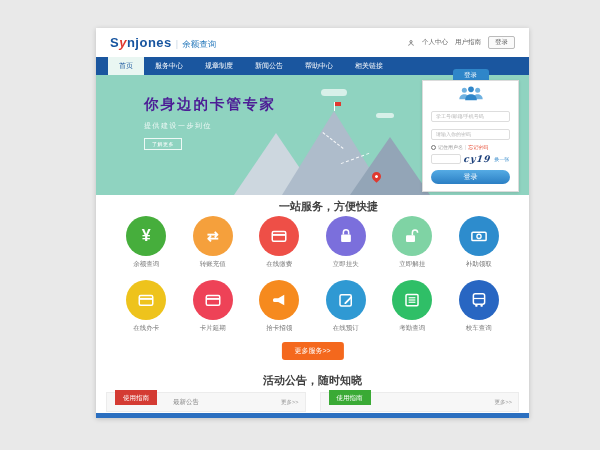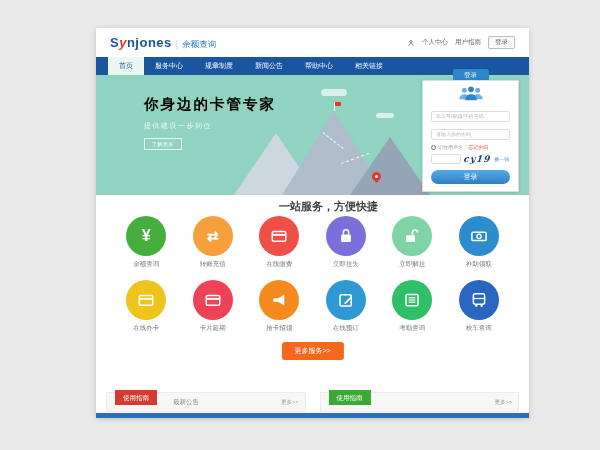--- a/index.html
+++ b/index.html
@@ -22,21 +22,21 @@
   .hdr-login { border:1px solid #bbb; border-radius:2px; padding:1px 6px; color:#555; background:#fafafa; }
 
   
   .nav { height:18px; background:#1a569f; display:flex; padding-left:12px; }
   .nav-item { padding:0 11px; line-height:18px; font-size:7px; color:#fff; cursor:pointer; }
   .nav-item.active { background:#e9f6f2; color:#1a569f; }
 
   
   .banner { position:relative; height:120px; background:#8fd3c0; overflow:visible; }
   .ban-text { position:absolute; left:48px; top:20px; }
-  .ban-title { font-size:14.5px; font-weight:bold; color:#000000; letter-spacing:2px; }
+  .ban-title { font-size:14.5px; font-weight:bold; color:#4c1d95; letter-spacing:2px; }
   .ban-sub { margin-top:7px; font-size:7px; color:rgba(255,255,255,.88); letter-spacing:1.5px; }
   .ban-btn { display:inline-block; margin-top:7px; border:1px solid rgba(255,255,255,.85); color:#fff;
              font-size:5px; padding:2px 7px; letter-spacing:.5px; cursor:pointer; }
   .cloud { position:absolute; background:rgba(255,255,255,.65); border-radius:10px; }
   .mtns { position:absolute; left:128px; bottom:0; width:210px; height:95px; }
   .tri { position:absolute; bottom:0; width:0; height:0; }
   .flagpole { position:absolute; width:1px; height:9px; background:#fff; }
   .flag { position:absolute; width:6px; height:4px; background:#e0392f; }
   .pin { position:absolute; width:9px; height:9px; background:#e0392f; border-radius:50% 50% 50% 0;
          transform:rotate(-45deg); }
@@ -280,20 +280,21 @@
               <line x1="4.5" y1="10" x2="19.5" y2="10" stroke="#fff" stroke-width="1.6"></line>
               <circle cx="8.5" cy="19.5" r="1.6" fill="#fff"></circle>
               <circle cx="15.5" cy="19.5" r="1.6" fill="#fff"></circle>
             </svg>
           </div>
           <div class="cell-label">校车查询</div>
         </div>
       </div>
     <div class="more-btn">更多服务&gt;&gt;</div>
 
+    <div class="sec-title ann-title">活动公告，随时知晓</div>
     <div class="panels">
       <div class="panel">
         <div class="panel-hd">
           <span class="ribbon" id="ribbon0" style="background: rgb(212, 59, 51);">使用指南</span>
           <span class="panel-tab2">最新公告</span>
           <span class="panel-more">更多&gt;&gt;</span>
         </div>
       </div>
       <div class="panel">
         <div class="panel-hd">

